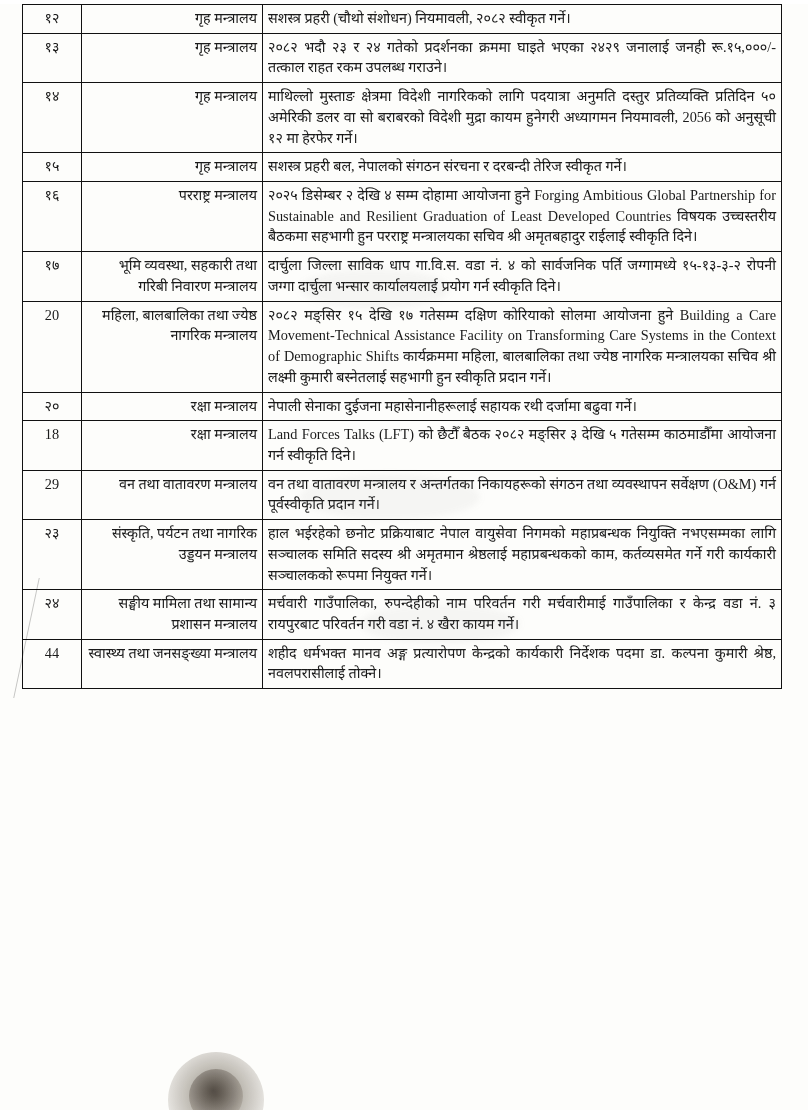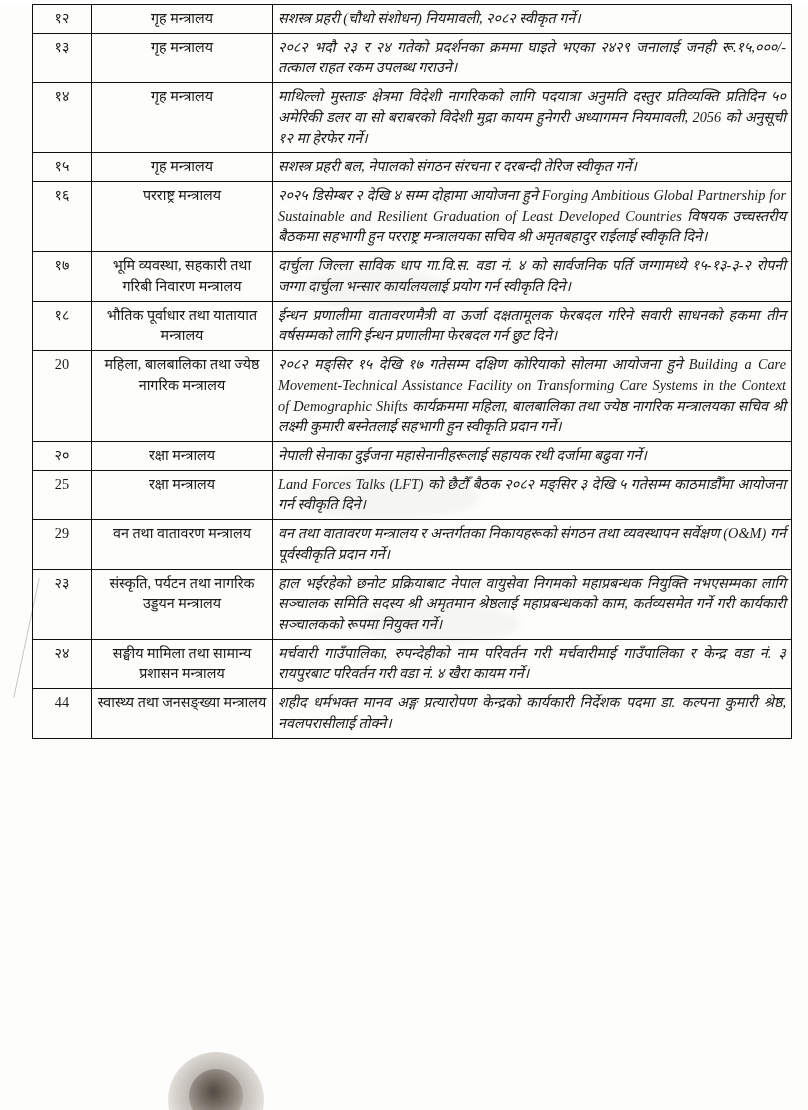--- a/index.html
+++ b/index.html
@@ -17,48 +17,47 @@
   }
   .page {
     position: relative;
     width: 808px;
     height: 1110px;
     background: #fdfdfb;
   }
   table.decisions {
     border-collapse: collapse;
     width: 760px;
-    margin: 4px 0 0 32px;
+    margin: 4px 0 0 22px;
     table-layout: fixed;
   }
   table.decisions td {
     border: 1px solid #111;
     vertical-align: top;
     padding: 3px 5px 4px 5px;
     font-size: 14.3px;
     line-height: 1.45;
   }
   td.sn {
     width: 48px;
     text-align: center;
     font-size: 14.6px;
     padding-top: 4px;
   }
   td.ministry {
     width: 170px;
-    text-align: center;
+    text-align: right;
     font-size: 14.6px;
     padding-top: 4px;
   }
   td.detail {
     text-align: justify;
     text-justify: inter-word;
     font-size: 14.3px;
     hyphens: none;
-    font-style: italic;
   }
   
   .corner-fold {
     position: absolute;
     left: 0;
     top: 574px;
     width: 26px;
     height: 120px;
     border-right: 1px solid rgba(0,0,0,0.22);
     transform: skewX(-12deg);
@@ -133,36 +132,31 @@
         <td class="sn">१६</td>
         <td class="ministry">परराष्ट्र मन्त्रालय</td>
         <td class="detail">२०२५ डिसेम्बर २ देखि ४ सम्म दोहामा आयोजना हुने Forging Ambitious Global Partnership for Sustainable and Resilient Graduation of Least Developed Countries विषयक उच्चस्तरीय बैठकमा सहभागी हुन परराष्ट्र मन्त्रालयका सचिव श्री अमृतबहादुर राईलाई स्वीकृति दिने।</td>
       </tr>
       <tr>
         <td class="sn">१७</td>
         <td class="ministry">भूमि व्यवस्था, सहकारी तथा गरिबी निवारण मन्त्रालय</td>
         <td class="detail">दार्चुला जिल्ला साविक धाप गा.वि.स. वडा नं. ४ को सार्वजनिक पर्ति जग्गामध्ये १५-१३-३-२ रोपनी जग्गा दार्चुला भन्सार कार्यालयलाई प्रयोग गर्न स्वीकृति दिने।</td>
       </tr>
       <tr>
-        <td class="sn">१८</td>
-        <td class="ministry">भौतिक पूर्वाधार तथा यातायात मन्त्रालय</td>
-        <td class="detail">ईन्धन प्रणालीमा वातावरणमैत्री वा ऊर्जा दक्षतामूलक फेरबदल गरिने सवारी साधनको हकमा तीन वर्षसम्मको लागि ईन्धन प्रणालीमा फेरबदल गर्न छुट दिने।</td>
-      </tr>
-      <tr>
         <td class="sn">20</td>
         <td class="ministry">महिला, बालबालिका तथा ज्येष्ठ नागरिक मन्त्रालय</td>
         <td class="detail">२०८२ मङ्सिर १५ देखि १७ गतेसम्म दक्षिण कोरियाको सोलमा आयोजना हुने Building a Care Movement-Technical Assistance Facility on Transforming Care Systems in the Context of Demographic Shifts कार्यक्रममा महिला, बालबालिका तथा ज्येष्ठ नागरिक मन्त्रालयका सचिव श्री लक्ष्मी कुमारी बस्नेतलाई सहभागी हुन स्वीकृति प्रदान गर्ने।</td>
       </tr>
       <tr>
         <td class="sn">२०</td>
         <td class="ministry">रक्षा मन्त्रालय</td>
         <td class="detail">नेपाली सेनाका दुईजना महासेनानीहरूलाई सहायक रथी दर्जामा बढुवा गर्ने।</td>
       </tr>
       <tr>
-        <td class="sn">25</td>
+        <td class="sn">18</td>
         <td class="ministry">रक्षा मन्त्रालय</td>
         <td class="detail">Land Forces Talks (LFT) को छैटौँ बैठक २०८२ मङ्सिर ३ देखि ५ गतेसम्म काठमाडौँमा आयोजना गर्न स्वीकृति दिने।</td>
       </tr>
       <tr>
         <td class="sn">29</td>
         <td class="ministry">वन तथा वातावरण मन्त्रालय</td>
         <td class="detail">वन तथा वातावरण मन्त्रालय र अन्तर्गतका निकायहरूको संगठन तथा व्यवस्थापन सर्वेक्षण (O&amp;M) गर्न पूर्वस्वीकृति प्रदान गर्ने।</td>
       </tr>
       <tr>
         <td class="sn">२३</td>

